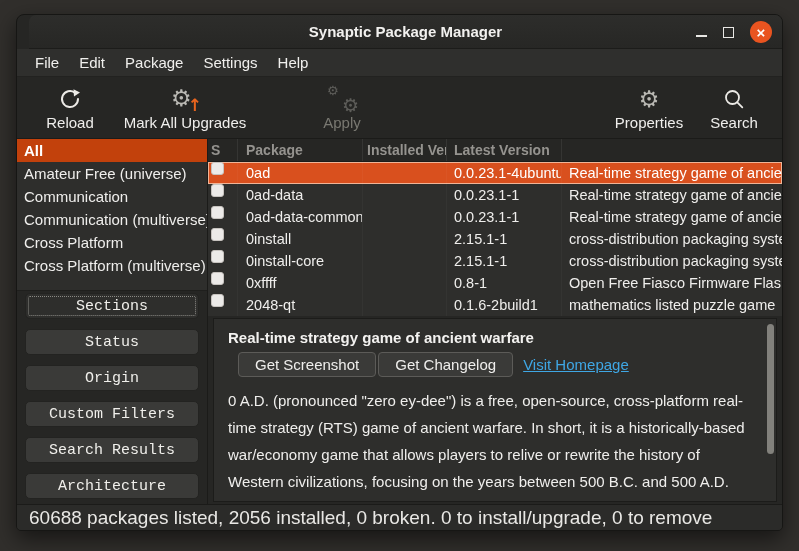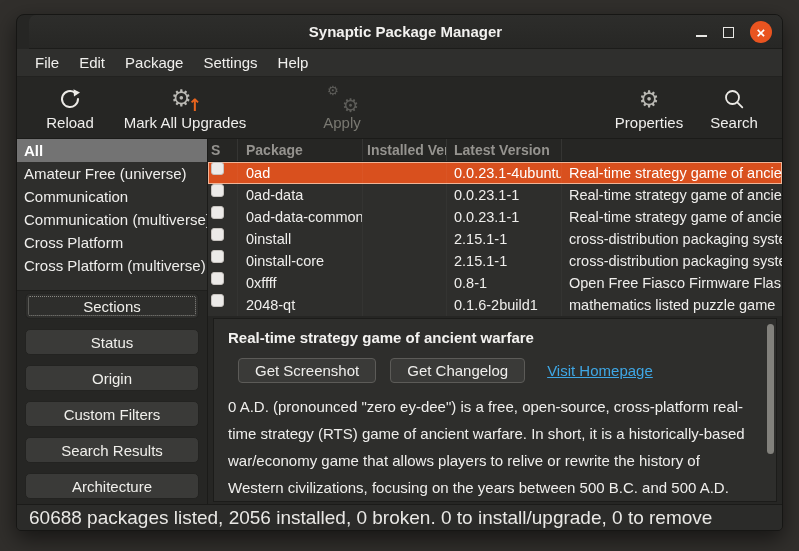--- a/index.html
+++ b/index.html
@@ -68,25 +68,25 @@
     font-size:17px; font-family:"DejaVu Sans", sans-serif; line-height:1;
   }
   .apply-icon { width:30px; height:24px; position:relative; }
   .apply-icon .gear { color:#8b8a85; }
   .toolbar .spacer { flex:1; }
   
   .main { position:absolute; left:0; top:124px; right:0; bottom:26px; display:flex; }
   .sidebar { width:191px; border-right:1px solid #1b1b19; display:flex; flex-direction:column; background:#262624; }
   .catlist { height:152px; background:#2e2e2c; overflow:hidden; border-bottom:1px solid #1f1f1d; }
   .cat-item { height:23px; line-height:23px; padding-left:7px; font-size:15px; color:#efeeec; white-space:nowrap; overflow:hidden; }
-  .cat-item.selected { background:#737373; color:#fff; font-weight:bold; }
+  .cat-item.selected { background:#c2410c; color:#fff; font-weight:bold; }
   .side-buttons { padding:2px 8px; display:flex; flex-direction:column; gap:10px; }
   .side-btn {
     height:26px; border-radius:5px; background:#3a3a38; border:1px solid #232321;
-    color:#f0efeb; font-size:15px; display:flex; align-items:center; justify-content:center;
+    color:#f0efeb; font-size:15px; display:flex; align-items:center; justify-content:center;font-family:Liberation Mono, monospace;
   }
   .side-btn.active { background:#2e2e2c; outline:1px dotted #8a8984; outline-offset:-4px; }
   
   .content { flex:1; display:flex; flex-direction:column; min-width:0; }
   .pkg-table { background:#2e2e2c; }
   .t-header { display:flex; height:23px; background:#262624; border-bottom:1px solid #1c1c1a; }
   .t-header .hcell {
     font-size:14px; font-weight:bold; color:#95938f; line-height:22px;
     white-space:nowrap; overflow:hidden; border-right:1px solid rgba(255,255,255,.07);
   }
@@ -103,21 +103,21 @@
     width:13px; height:13px; background:#eceae8; border:1px solid #c7c3bf; border-radius:3px; margin-top:0;
   }
   
   .detail-wrap { flex:1; padding:2px 5px 2px 5px; min-height:0; }
   .detail-pane {
     position:relative; width:100%; height:100%;
     background:#2e2e2c; border:1px solid #1c1c1a;
     padding:10px 26px 6px 14px; overflow:hidden;
   }
   .detail-title { font-size:15px; font-weight:bold; color:#f3f2f0; }
-  .detail-btnrow { display:flex; align-items:center; margin-top:12px; gap:14px;padding-left:10px; }
+  .detail-btnrow { display:flex; align-items:center; margin-top:6px; gap:2px;padding-left:10px; }
   .d-btn {
     background:#3a3a38; border:1px solid #5c5b58; border-radius:4px;
     font-size:15px; color:#efeeec; padding:3px 16px; font-family:inherit;
   }
   .d-link { color:#3fa7e5; font-size:15px; text-decoration:underline; margin-left:8px; }
   .detail-desc { margin-top:10px; font-size:15px; line-height:27px; color:#efeeec; }
   .d-scrollbar {
     position:absolute; right:2px; top:4px; bottom:4px; width:7px;
   }
   .d-thumb { position:absolute; top:1px; width:7px; height:130px; border-radius:4px; background:#82817c; }

